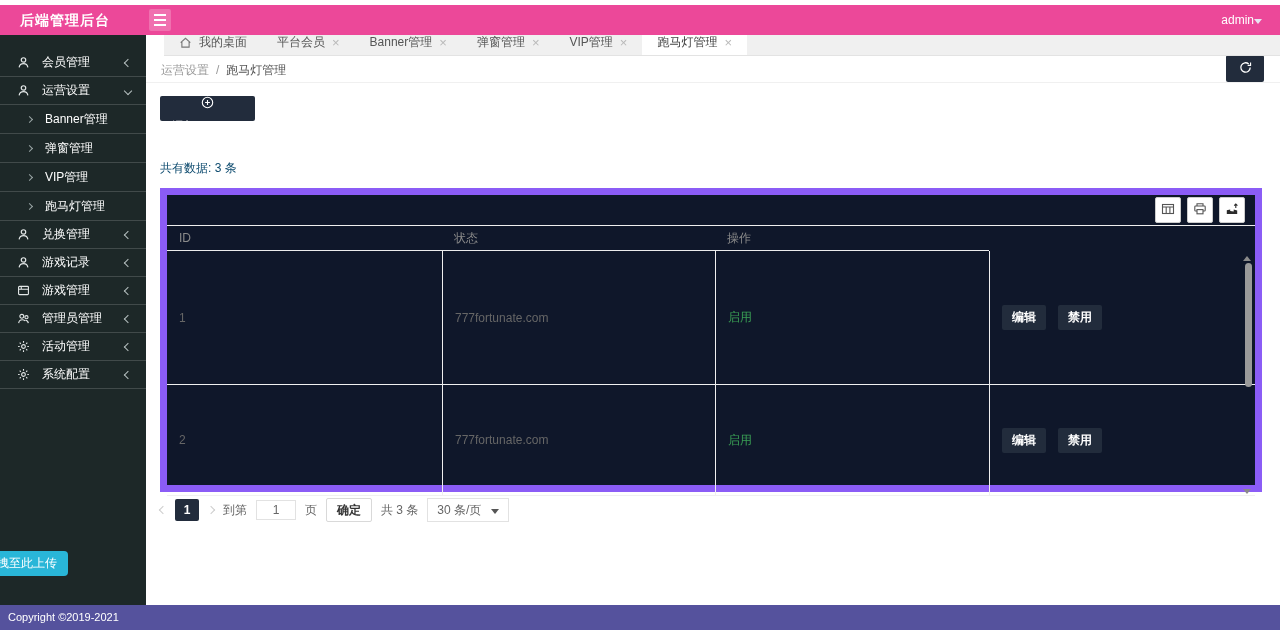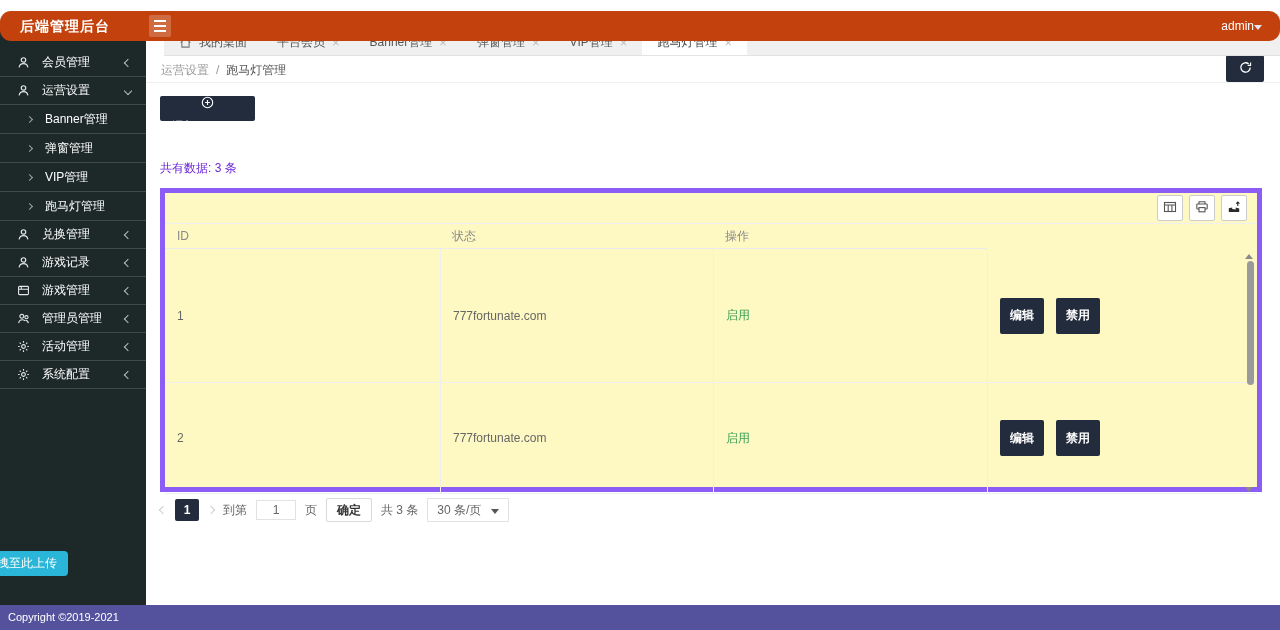--- a/index.html
+++ b/index.html
@@ -1,20 +1,20 @@
 <!DOCTYPE html>
 <html><head>
 <meta charset="utf-8">
 <style>
   * { box-sizing: border-box; margin: 0; padding: 0; }
   html,body { width:1280px; height:630px; }
   body { font-family:"Liberation Sans","DejaVu Sans",sans-serif; position:relative; overflow:hidden; background:#fff; }
 
   
-  .topbar { position:absolute; top:11px; left:0; width:1280px; height:30px; background:#c2410c; color:#fff; z-index:6;border-radius:11px; }
+  .topbar { position:absolute; top:5px; left:0; width:1280px; height:30px; background:#ec4899; color:#fff; z-index:6; }
   .logo { position:absolute; left:20px; top:0; line-height:30px; font-size:14px; font-weight:bold; letter-spacing:1px; }
   .burger { position:absolute; left:149px; top:4px; width:22px; height:22px; background:rgba(255,255,255,.22); border-radius:2px; display:flex; flex-direction:column; justify-content:center; align-items:center; gap:3px; cursor:pointer; }
   .burger i { width:12px; height:2px; background:#fff; display:block; }
   .userbox { position:absolute; right:18px; top:0; height:30px; display:flex; align-items:center; font-size:12px; cursor:pointer; }
   .caret-down { width:0; height:0; border-left:4px solid transparent; border-right:4px solid transparent; border-top:5px solid #e6e6f2; margin-top:2px; }
 
   
   .sidebar { position:absolute; left:0; top:30px; width:146px; height:575px; background:#1d2828; z-index:5; padding-top:19px; }
   .side-item { display:flex; align-items:center; border-bottom:1px solid rgba(255,255,255,.16); color:#fff; font-size:12px; cursor:pointer; position:relative; }
   .side-item.parent { height:28px; padding-left:17px; }
@@ -36,35 +36,35 @@
 
   
   .crumbbar { position:absolute; left:146px; top:57px; width:1134px; height:26px; background:#fff; border-bottom:1px solid #f0f0f0; z-index:3; }
   .crumb { position:absolute; left:15px; top:0; line-height:26px; font-size:12px; color:#999; display:flex; gap:7px; }
   .crumb .cur { color:#555; }
   .refresh-btn { position:absolute; right:16px; top:-2px; width:38px; height:27px; background:#222c3c; border:none; border-radius:2px; display:flex; align-items:center; justify-content:center; cursor:pointer; }
 
   
   .content { position:absolute; left:146px; top:83px; width:1134px; height:522px; background:#fff; }
   .add-btn { position:absolute; left:14px; top:13px; height:25px; background:#222c3c; color:#fff; font-size:12px; display:flex; align-items:center; gap:6px; padding:0 12px; border:none; border-radius:2px; cursor:pointer;flex-direction:column; }
-  .count { position:absolute; left:14px; top:77px; font-size:12px; color:#6d28d9; }
-
-  .card { position:absolute; left:14px; top:105px; width:1102px; height:304px; border:5px solid #8b5cf6; background:#fef9c3; }
+  .count { position:absolute; left:14px; top:77px; font-size:12px; color:#0c4a6e; }
+
+  .card { position:absolute; left:14px; top:105px; width:1102px; height:304px; border:7px solid #8b5cf6; background:#0f172a; }
   .card-toolbar { height:31px; border-bottom:1px solid #efefef; display:flex; justify-content:flex-end; align-items:center; gap:6px; padding-right:10px; }
   .tool-btn { width:26px; height:26px; border:1px solid #ccc; border-radius:2px; background:#fff; display:flex; align-items:center; justify-content:center; cursor:pointer; }
 
   .trow { display:grid; grid-template-columns:275px 273px 274px 1fr; }
   .cell { padding-left:12px; font-size:12px; }
   .thead .cell { color:#8a8a8a; height:25px; line-height:25px; border-bottom:1px solid #ececec; }
   .tbody .cell { display:flex; align-items:center; color:#666; border-bottom:1px solid #f0f0f0; }
   .tbody .cell + .cell { border-left:1px solid #efefef; }
   .row-1 { height:134px; }
   .row-2 { height:111px; }
   .status-on { color:#3aa055; }
-  .act-btn { height:36px; padding:0 10px; background:#222c3c; color:#fff; font-size:12px; font-weight:bold; border:none; border-radius:2px; margin-right:12px; cursor:pointer; }
+  .act-btn { height:25px; padding:0 10px; background:#222c3c; color:#fff; font-size:12px; font-weight:bold; border:none; border-radius:2px; margin-right:12px; cursor:pointer; }
 
   .sb-arrow { position:absolute; right:4px; width:0; height:0; border-left:4px solid transparent; border-right:4px solid transparent; }
   .sb-up   { top:61px;  border-bottom:5px solid #8a8a8a; }
   .sb-down { top:294px; border-top:5px solid #8a8a8a; }
   .sb-thumb { position:absolute; right:3px; top:68px; width:7px; height:124px; background:#9a9a9a; border-radius:4px; cursor:pointer; }
 
   
   .pager { position:absolute; left:14px; top:414px; height:26px; display:flex; align-items:center; gap:9px; font-size:12px; color:#666; }
   .pchev { display:inline-block; width:6px; height:6px; border-right:1.5px solid #ccc; border-bottom:1.5px solid #ccc; cursor:pointer; }
   .pcur { min-width:24px; height:22px; background:#222c3c; color:#fff; display:flex; align-items:center; justify-content:center; border-radius:2px; font-weight:bold; cursor:default; }

